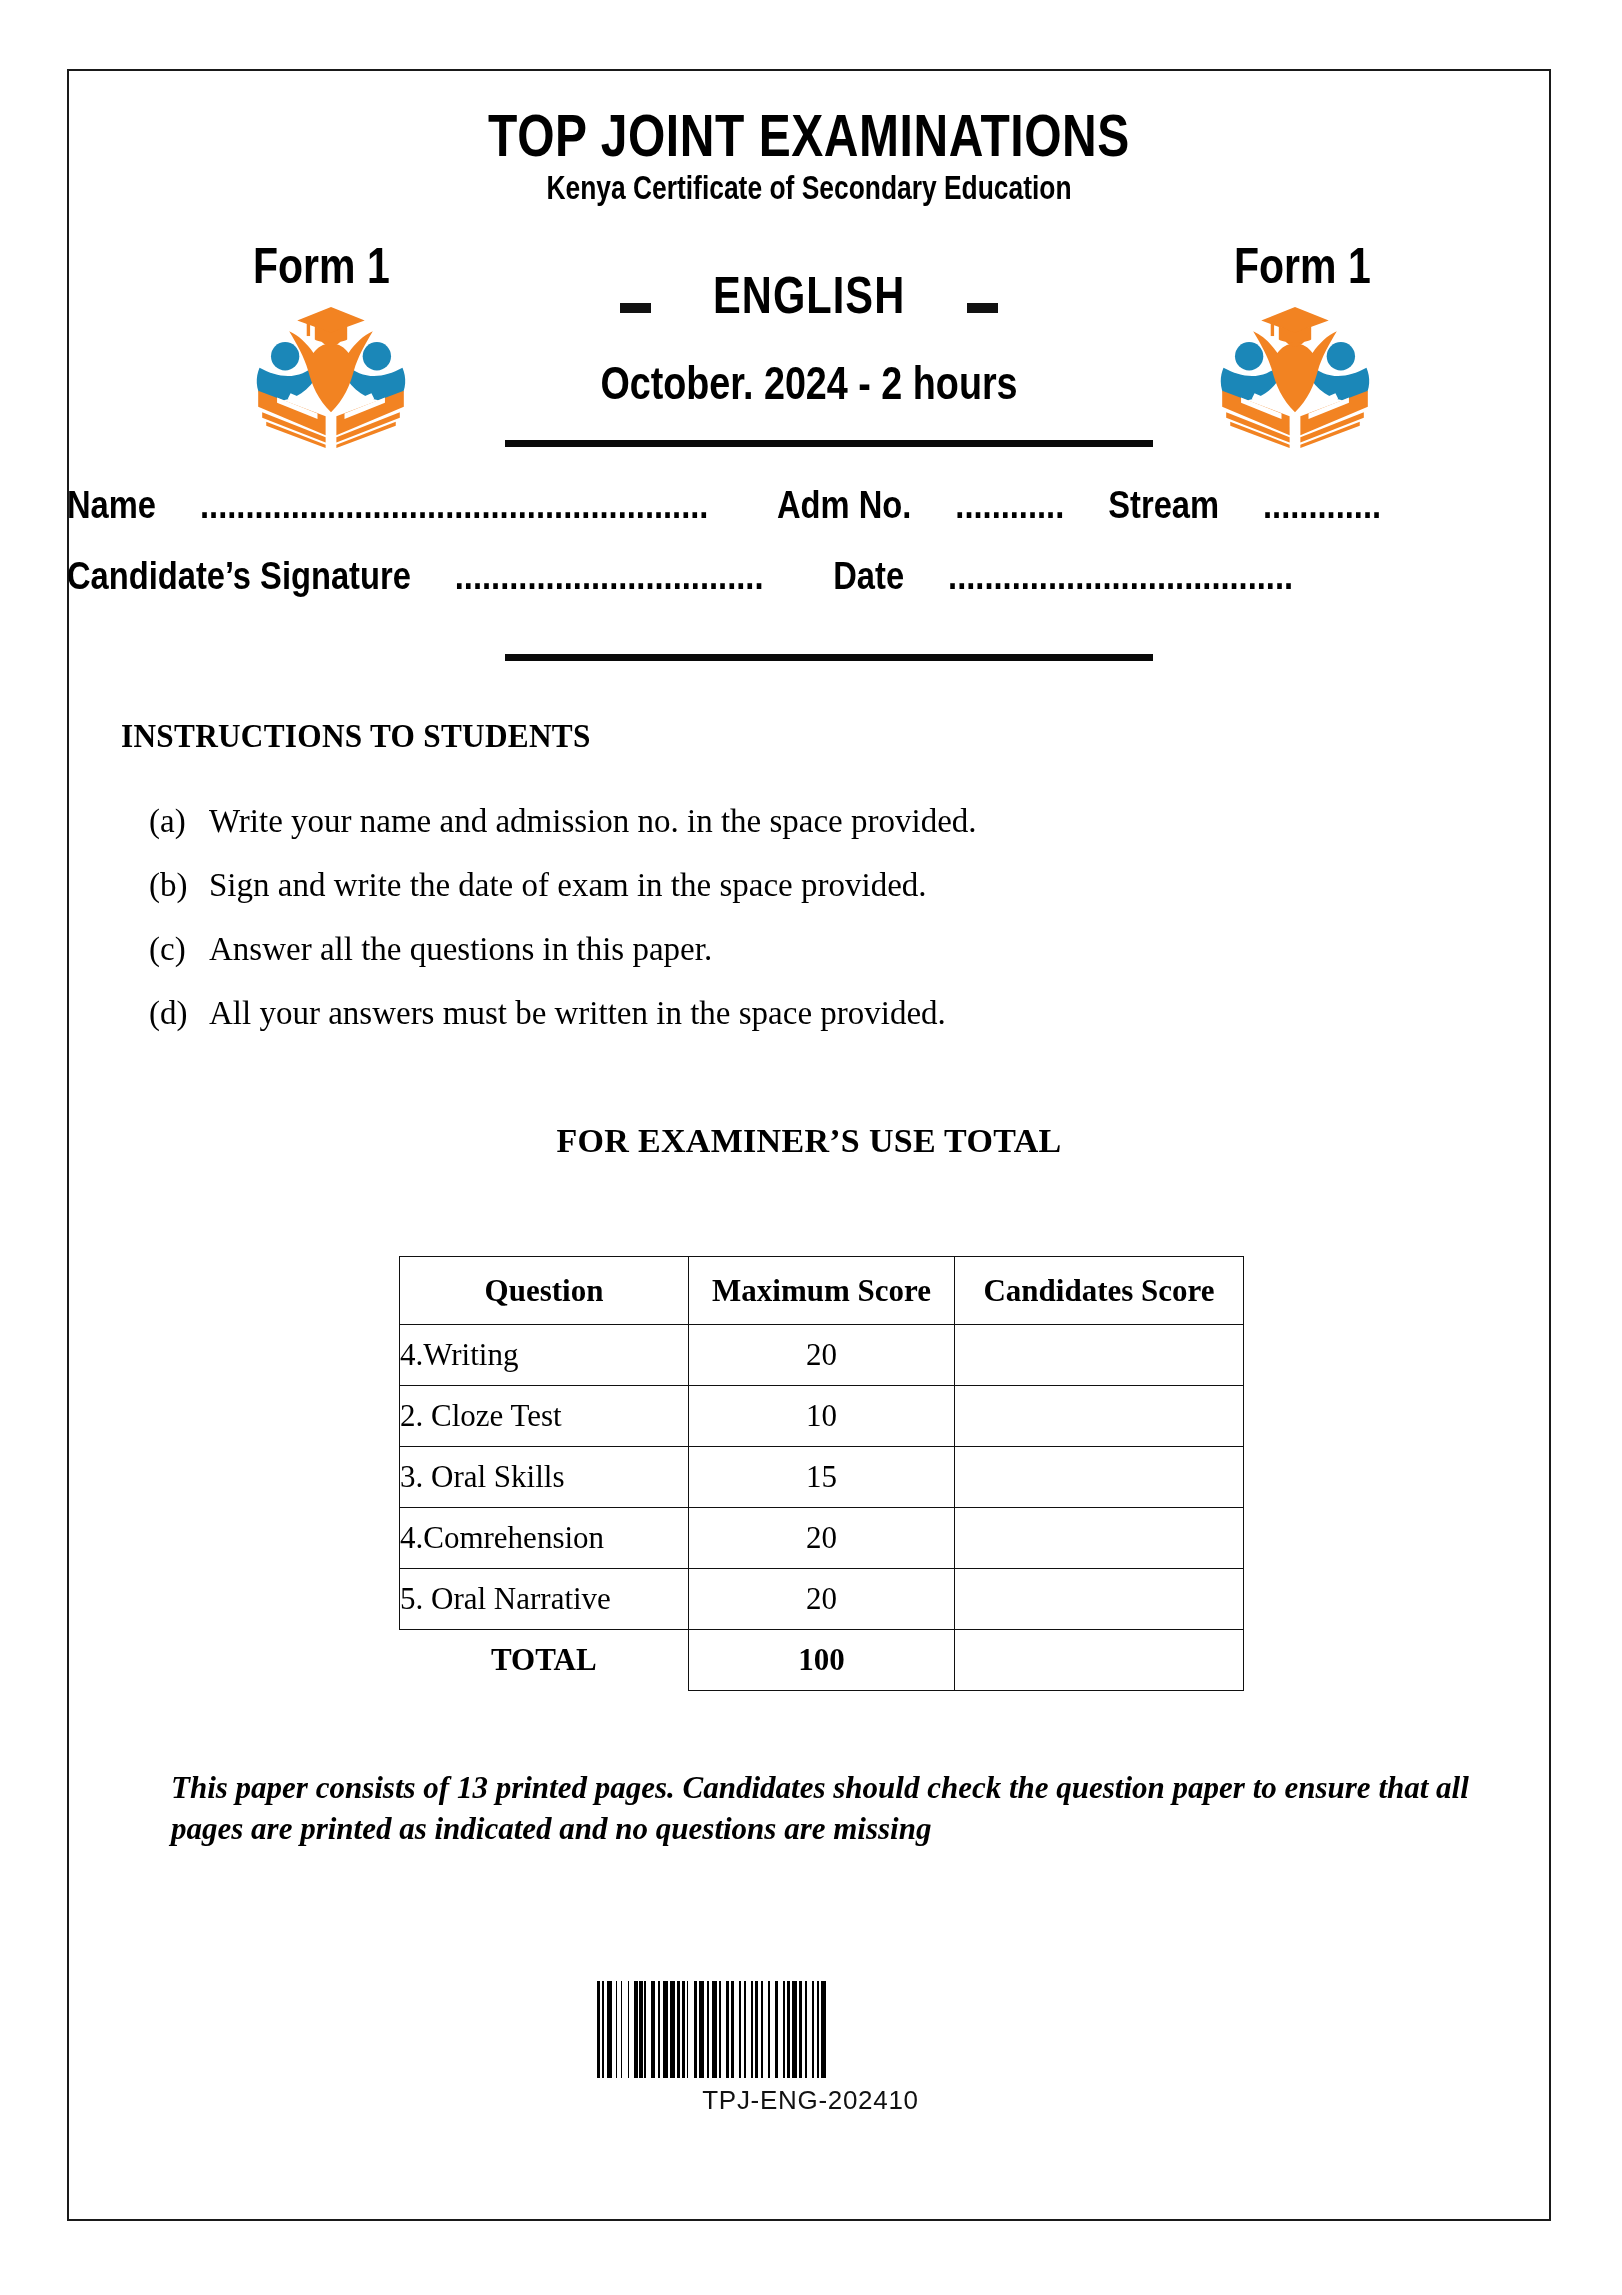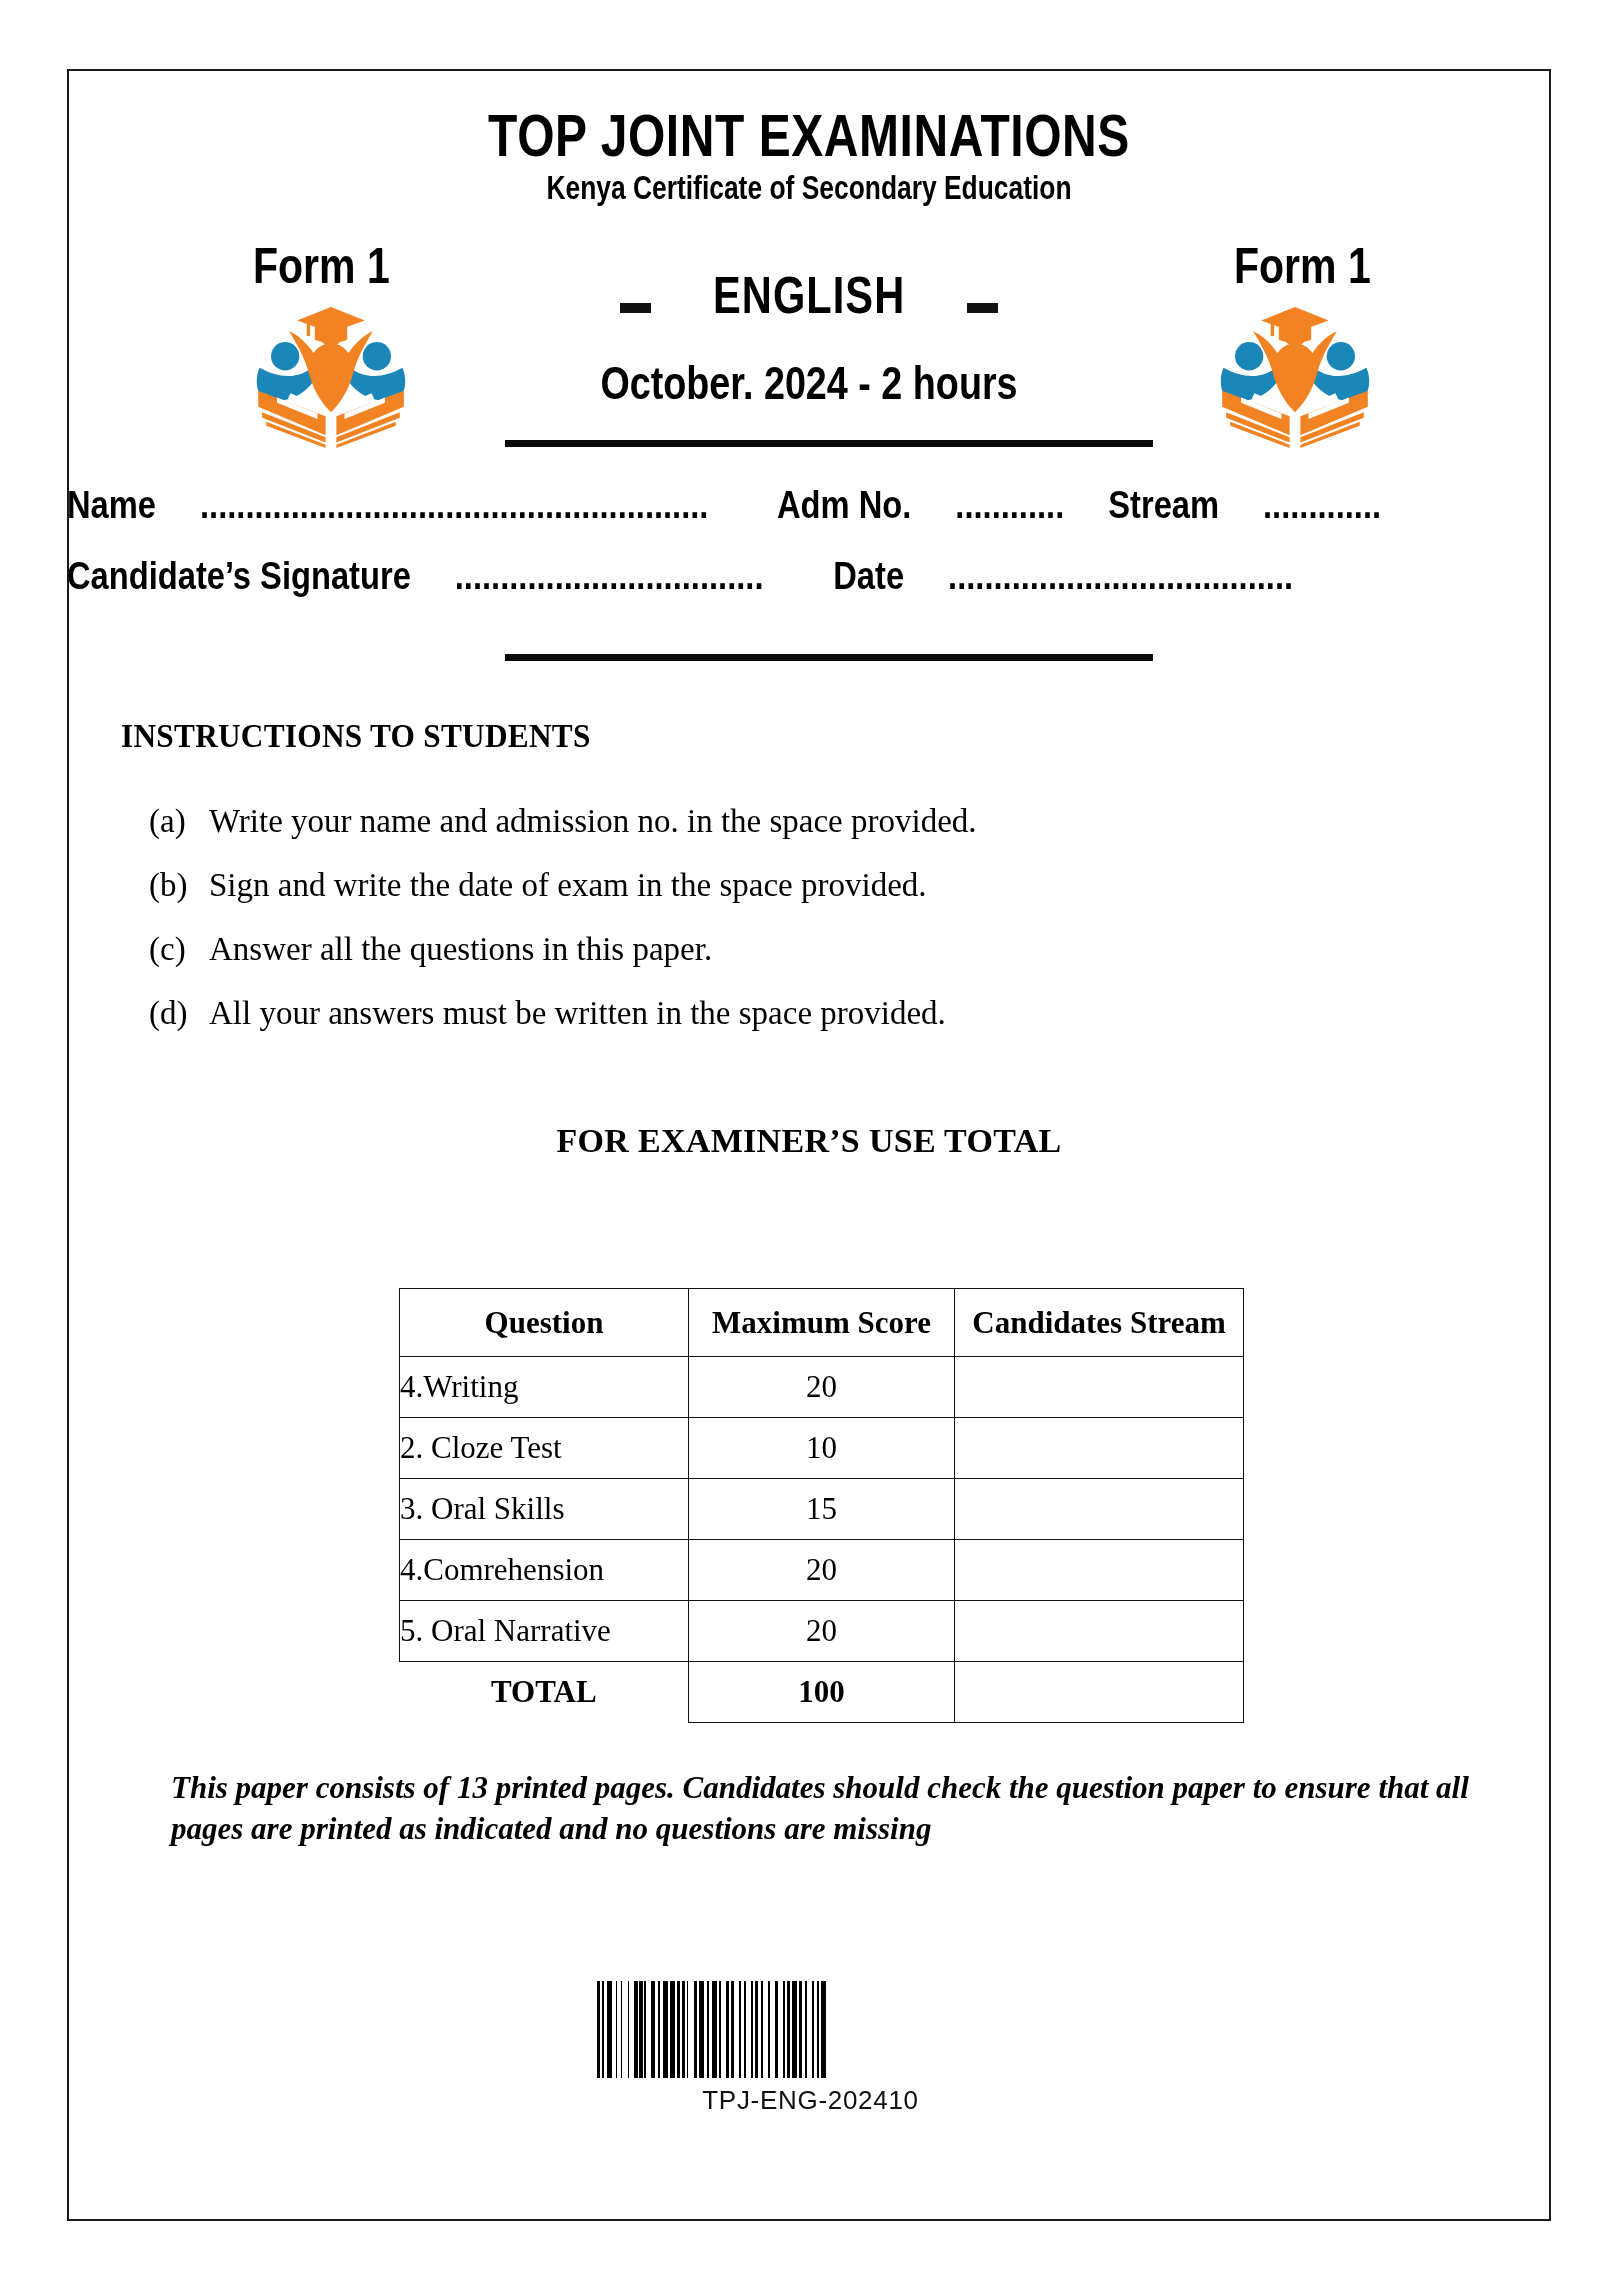--- a/index.html
+++ b/index.html
@@ -202,21 +202,21 @@
     font-family: "Liberation Serif", serif;
     font-weight: 700;
     font-size: 34px;
     letter-spacing: 0.3px;
   }
 
   
   .marks-table {
     position: absolute;
     left: 399px;
-    top: 1288px;
+    top: 1256px;
     border-collapse: collapse;
     font-family: "Liberation Serif", serif;
     font-size: 31px;
   }
   .marks-table td, .marks-table th {
     border: 1.6px solid #111111;
     padding: 0;
     height: 60px;
     vertical-align: middle;
   }
@@ -419,21 +419,21 @@
     </div>
   </div>
 
   <div class="examiner-head">FOR EXAMINER’S USE TOTAL</div>
 
   <table class="marks-table">
     <thead>
       <tr>
         <th class="col-q">Question</th>
         <th class="col-max">Maximum Score</th>
-        <th class="col-cand">Candidates Stream</th>
+        <th class="col-cand">Candidates Score</th>
       </tr>
     </thead>
     <tbody>
       <tr>
         <td class="cell-label">4.Writing</td>
         <td class="cell-score">20</td>
         <td class="cell-blank"></td>
       </tr>
       <tr>
         <td class="cell-label">2. Cloze Test</td>

